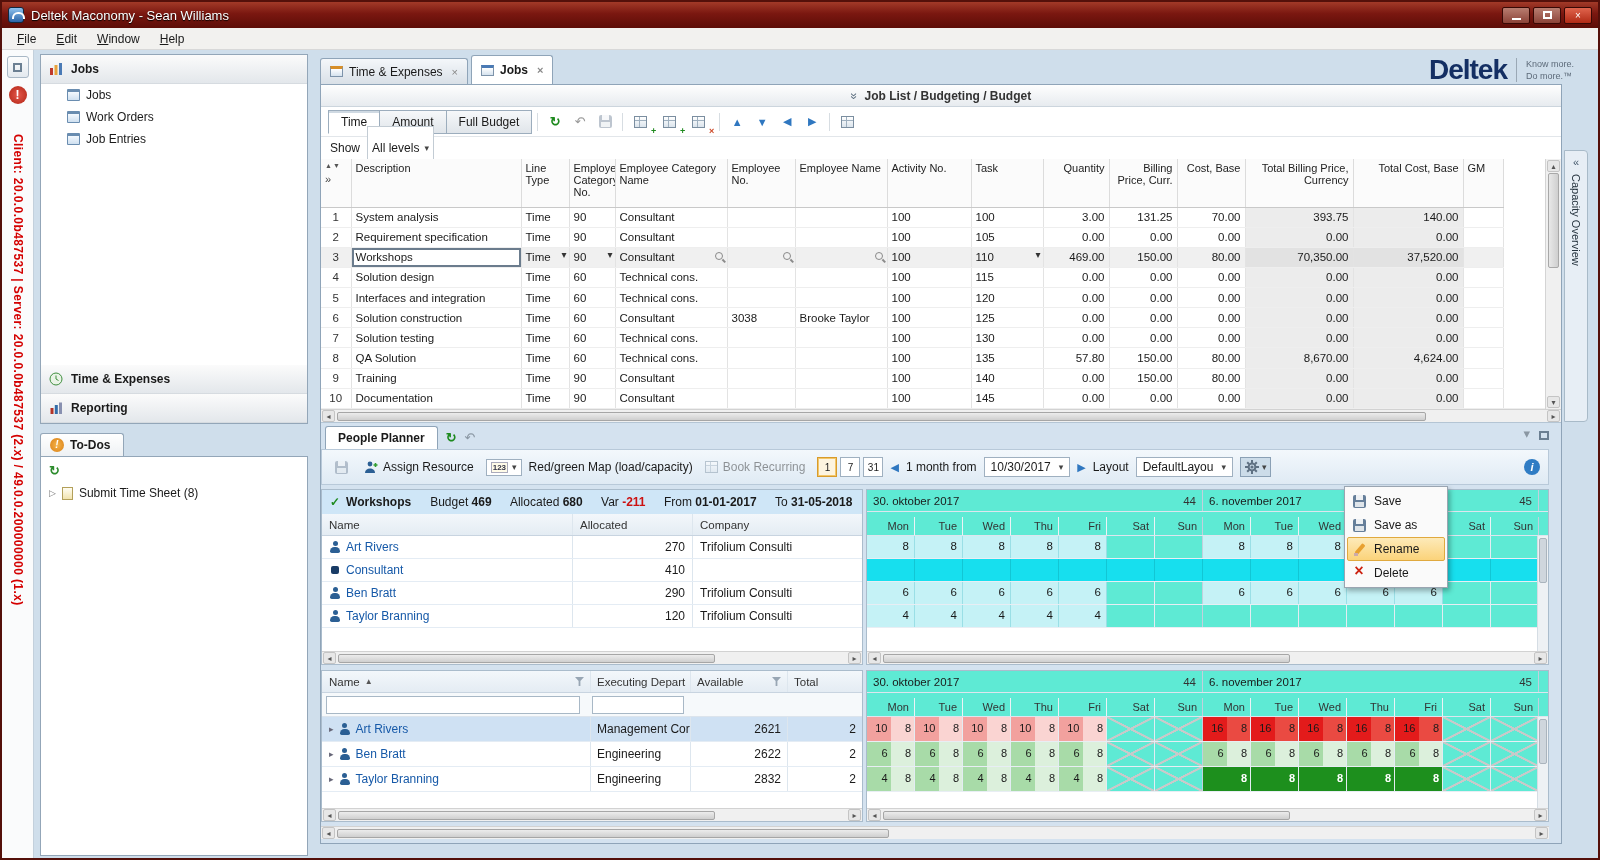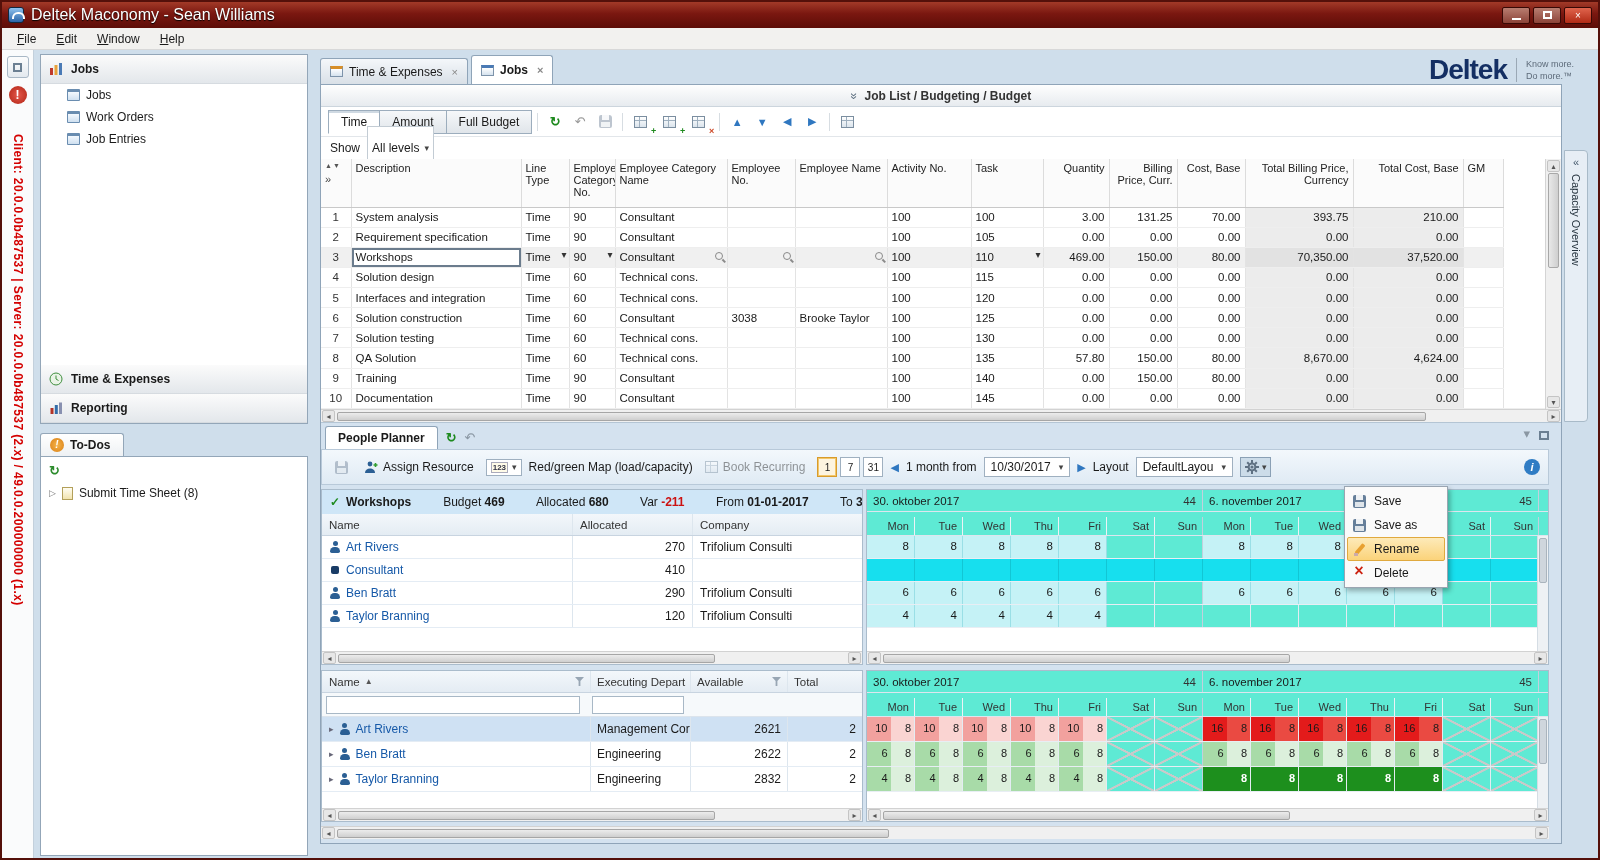--- a/index.html
+++ b/index.html
@@ -4,21 +4,21 @@
 <style>
 *{margin:0;padding:0;box-sizing:border-box}
 html,body{width:1600px;height:860px;overflow:hidden}
 body{font-family:"Liberation Sans",sans-serif;font-size:12px;color:#1a1a1a;background:#cfdeeb}
 .window{position:absolute;inset:0;border:2px solid #54100a;background:#cfdeeb;overflow:hidden}
 
 
 .titlebar{position:absolute;left:0;top:0;right:0;height:26px;background:linear-gradient(#a23a28,#7a1710 45%,#5d0d07);display:flex;align-items:center;padding:0 6px;gap:7px}
 .app-icon{width:16px;height:16px;border-radius:3px;background:linear-gradient(#8fc2ee,#2a64a8);border:1px solid #12283f;position:relative}
 .app-icon::after{content:"";position:absolute;left:3px;top:4px;width:9px;height:5px;border:2px solid #fff;border-bottom:none;border-radius:6px 6px 0 0}
-.title-text{color:#fff;font-size:16px;text-shadow:0 1px 1px #000}
+.title-text{color:#fff;font-size:13px;text-shadow:0 1px 1px #000}
 .win-btns{margin-left:auto;display:flex;gap:3px}
 .win-btn{width:28px;height:17px;border:1px solid #380905;border-radius:2px;background:linear-gradient(#b87d70,#8c4338);color:#fff;font-size:10px;line-height:15px;text-align:center;display:flex;align-items:center;justify-content:center}
 .win-btn.close{background:linear-gradient(#e0644d,#b12a15)}
 .wb-min{width:9px;height:2px;background:#fff;margin-top:7px}
 .wb-max{width:9px;height:8px;border:2px solid #fff}
 
 
 .menubar{position:absolute;left:0;top:26px;right:0;height:22px;background:#f2f1ef;border-bottom:1px solid #d8d8d8;display:flex;align-items:center;padding-left:6px;gap:2px}
 .menu-item{padding:3px 9px}
 .menu-item::first-letter{text-decoration:underline}
@@ -158,21 +158,21 @@
 
 .p-upper{height:176px;flex:none;display:flex;margin-top:4px}
 .p-lower{height:152px;flex:none;display:flex;margin-top:5px}
 .grid-left{width:542px;flex:none;background:#fff;border:1px solid #aabccc;display:flex;flex-direction:column;overflow:hidden}
 .grid-right{flex:1;margin-left:3px;background:#5eead4;border:1px solid #aabccc;display:flex;flex-direction:column;position:relative;overflow:hidden}
 .gfill{flex:1;background:#fff}
 
 .jobbar{height:24px;flex:none;background:#cfe6f7;display:flex;align-items:center;padding:0 8px;white-space:nowrap;overflow:hidden}
 .check{color:#1e8a1e;font-weight:bold;margin-right:6px}
 .jb-title{font-weight:bold;margin-right:4px}
-.jb-pair{margin-left:28px}
+.jb-pair{margin-left:15px}
 .jb-pair b[data-neg="1"]{color:#cc1111}
 .acolhdr{height:22px;flex:none;display:flex;align-items:center;background:linear-gradient(#f3f7fb,#e4ecf3);border-bottom:1px solid #c8d4e0;color:#333;font-size:11.5px}
 .ac-name{flex:0 0 250px;padding-left:7px;display:flex;align-items:center;gap:5px;overflow:hidden;white-space:nowrap}
 .ac-alloc{flex:0 0 120px;border-left:1px solid #dde6ee;align-self:stretch;display:flex;align-items:center;padding:0 7px}
 .ac-alloc.r{justify-content:flex-end}
 .ac-comp{flex:1;border-left:1px solid #dde6ee;align-self:stretch;display:flex;align-items:center;padding:0 7px;overflow:hidden;white-space:nowrap}
 .a-row{height:23px;display:flex;align-items:center;border-bottom:1px solid #e4ecf4}
 .link{color:#1659a8}
 .pic{width:12px;height:12px;position:relative;display:inline-block;flex:none}
 .pic[data-ic="person"]::before{content:"";position:absolute;left:3.5px;top:0;width:5px;height:5px;border-radius:50%;background:#2b5f94}
@@ -460,21 +460,21 @@
                 <td><span>90</span></td>
                 <td><span>Consultant</span></td>
                 <td><span></span></td>
                 <td><span></span></td>
                 <td>100</td>
                 <td><span>100</span></td>
                 <td class="r">3.00</td>
                 <td class="r">131.25</td>
                 <td class="r">70.00</td>
                 <td class="r gray">393.75</td>
-                <td class="r gray">210.00</td>
+                <td class="r gray">140.00</td>
                 <td class="r"></td>
               </tr>
 
               <tr>
                 <td class="c-n">2</td>
                 <td class="c-desc"><span>Requirement specification</span></td>
                 <td><span>Time</span></td>
                 <td><span>90</span></td>
                 <td><span>Consultant</span></td>
                 <td><span></span></td>

